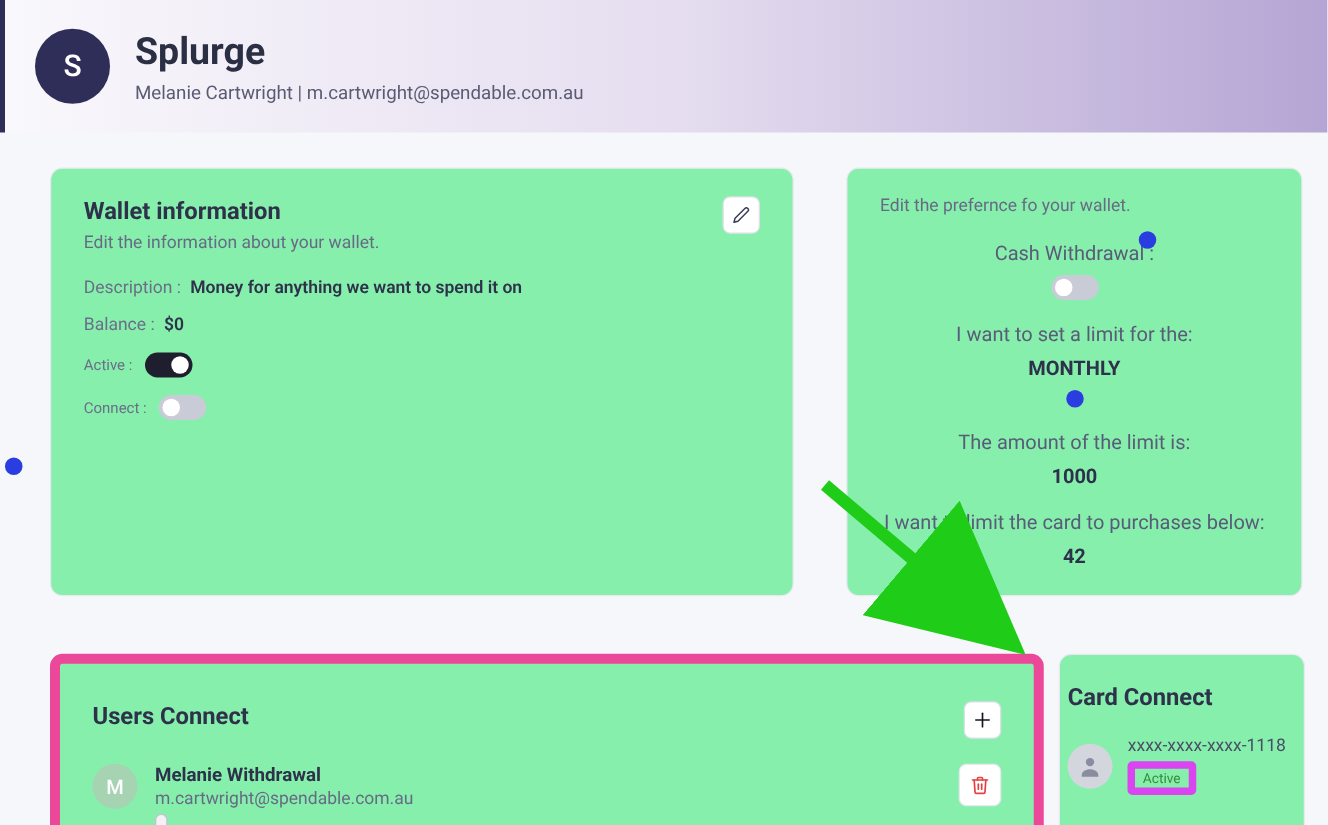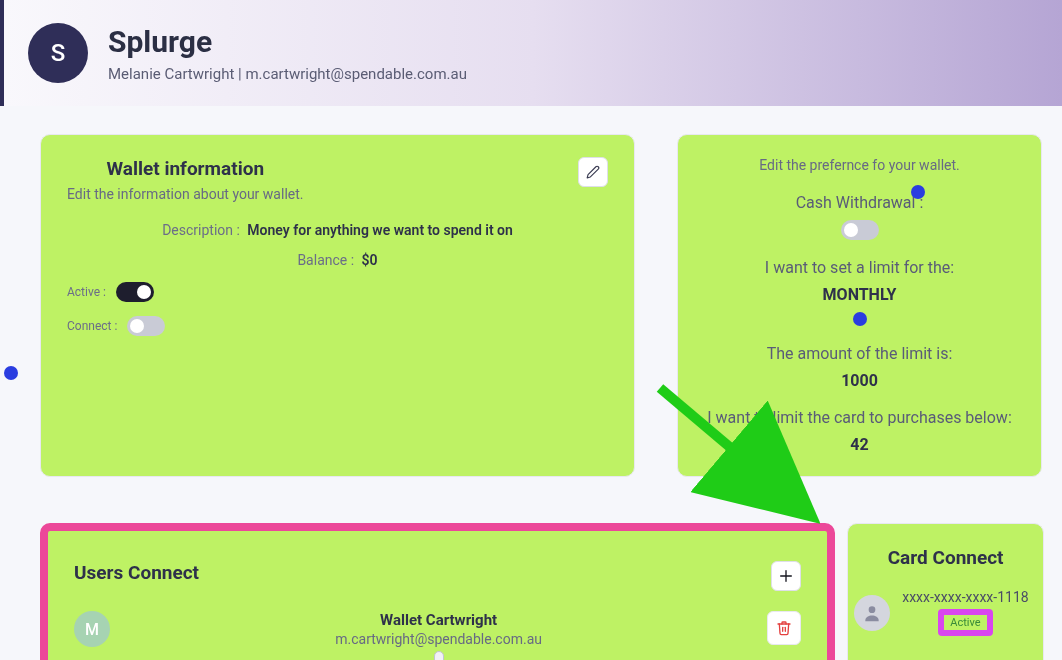--- a/index.html
+++ b/index.html
@@ -44,25 +44,24 @@
 
   .content {
     padding: 28px 18px 28px 40px;
     display: flex;
     gap: 42px;
     flex-wrap: wrap;
     position: relative;
   }
 
   .card {
-    background: #bef264;
+    background: #86efac;
     border: 1px solid #e8e8f0;
     border-radius: 10px;
     padding: 22px 26px;
-    text-align: center;
   }
 
   .card-title-row {
     display: flex;
     justify-content: space-between;
     align-items: flex-start;
   }
   .card h2 {
     font-size: 19px;
     font-weight: 700;
@@ -309,21 +308,21 @@
           <svg width="16" height="16" viewBox="0 0 24 24" fill="none" stroke="#15161f" stroke-width="2" stroke-linecap="round">
               <line x1="12" y1="4" x2="12" y2="20"></line>
               <line x1="4" y1="12" x2="20" y2="12"></line>
             </svg>
         </button>
       </div>
 
       <div class="user-item">
         <div class="user-avatar">M</div>
         <div class="user-details">
-          <div class="user-name">Wallet Cartwright</div>
+          <div class="user-name">Melanie Withdrawal</div>
           <div class="user-email">m.cartwright@spendable.com.au</div>
           <span class="pill"></span>
         </div>
         <button class="delete-btn">
           <svg width="16" height="16" viewBox="0 0 24 24" fill="none" stroke="#e4403f" stroke-width="2" stroke-linecap="round" stroke-linejoin="round">
               <polyline points="3 6 5 6 21 6"></polyline>
               <path d="M19 6l-1 14a2 2 0 0 1-2 2H8a2 2 0 0 1-2-2L5 6"></path>
               <path d="M10 11v6"></path>
               <path d="M14 11v6"></path>
               <path d="M9 6V4a1 1 0 0 1 1-1h4a1 1 0 0 1 1 1v2"></path>

